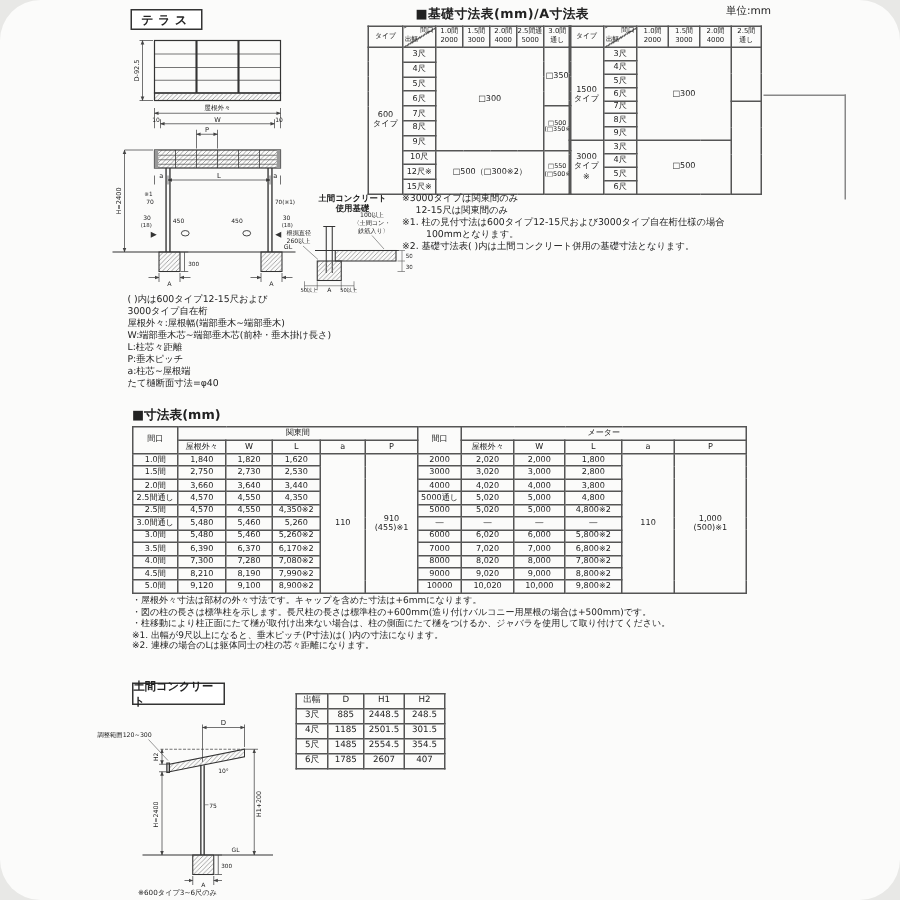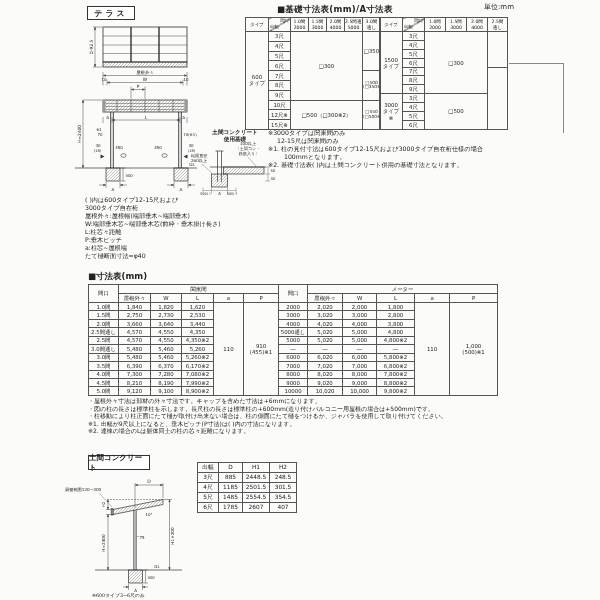--- a/index.html
+++ b/index.html
@@ -1,17 +1,17 @@
 <!DOCTYPE html>
 <html><head>
 <meta charset="utf-8">
 <style>
   html,body{margin:0;padding:0;background:#e8e8e6;}
   .page{position:relative;width:600px;height:600px;background:#fbfbfa;overflow:hidden;
-        font-family:"DejaVu Sans","Liberation Sans",sans-serif;color:#222;}
+        font-family:"DejaVu Sans","Liberation Sans",sans-serif;color:#222;border-radius:27px;}
   .abs{position:absolute;}
   
   .h-foundation{left:245px;top:4px;font-size:8.5px;font-weight:bold;letter-spacing:.3px;padding-left:32px;}
   .h-unit{left:484px;top:2px;font-size:7px;}
   .h-dims{left:88px;top:271px;font-size:8.5px;font-weight:bold;}
   .terrace-box{left:87px;top:6px;width:46px;height:12px;border:1.2px solid #333;
       font-size:8px;font-weight:bold;display:flex;align-items:center;justify-content:center;letter-spacing:3px;background:#fff;}
   .cant-box{left:88px;top:455px;width:60px;height:13px;border:1.5px solid #333;
       font-size:7.5px;font-weight:bold;display:flex;align-items:center;justify-content:center;background:#fff;}
   

